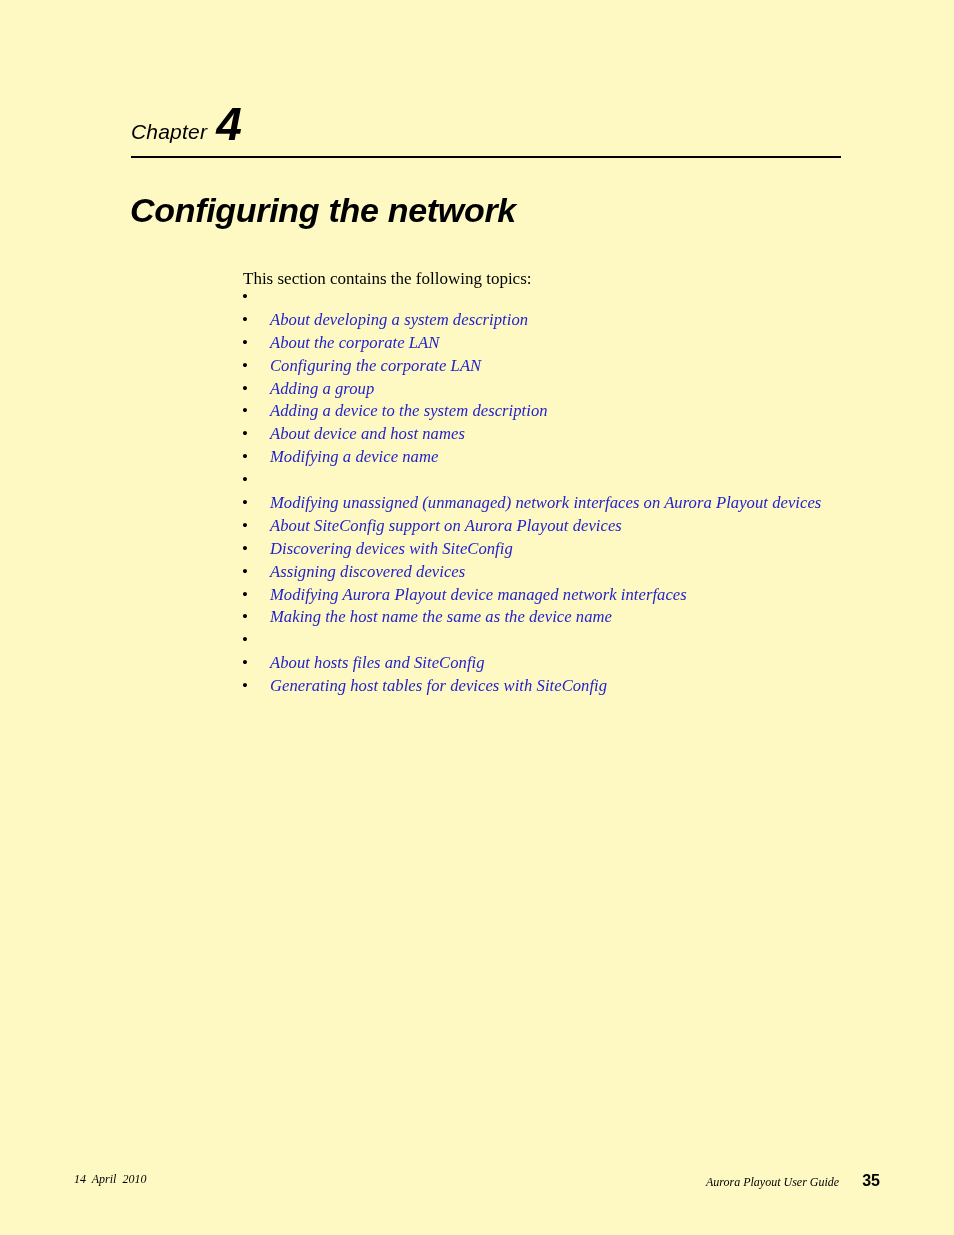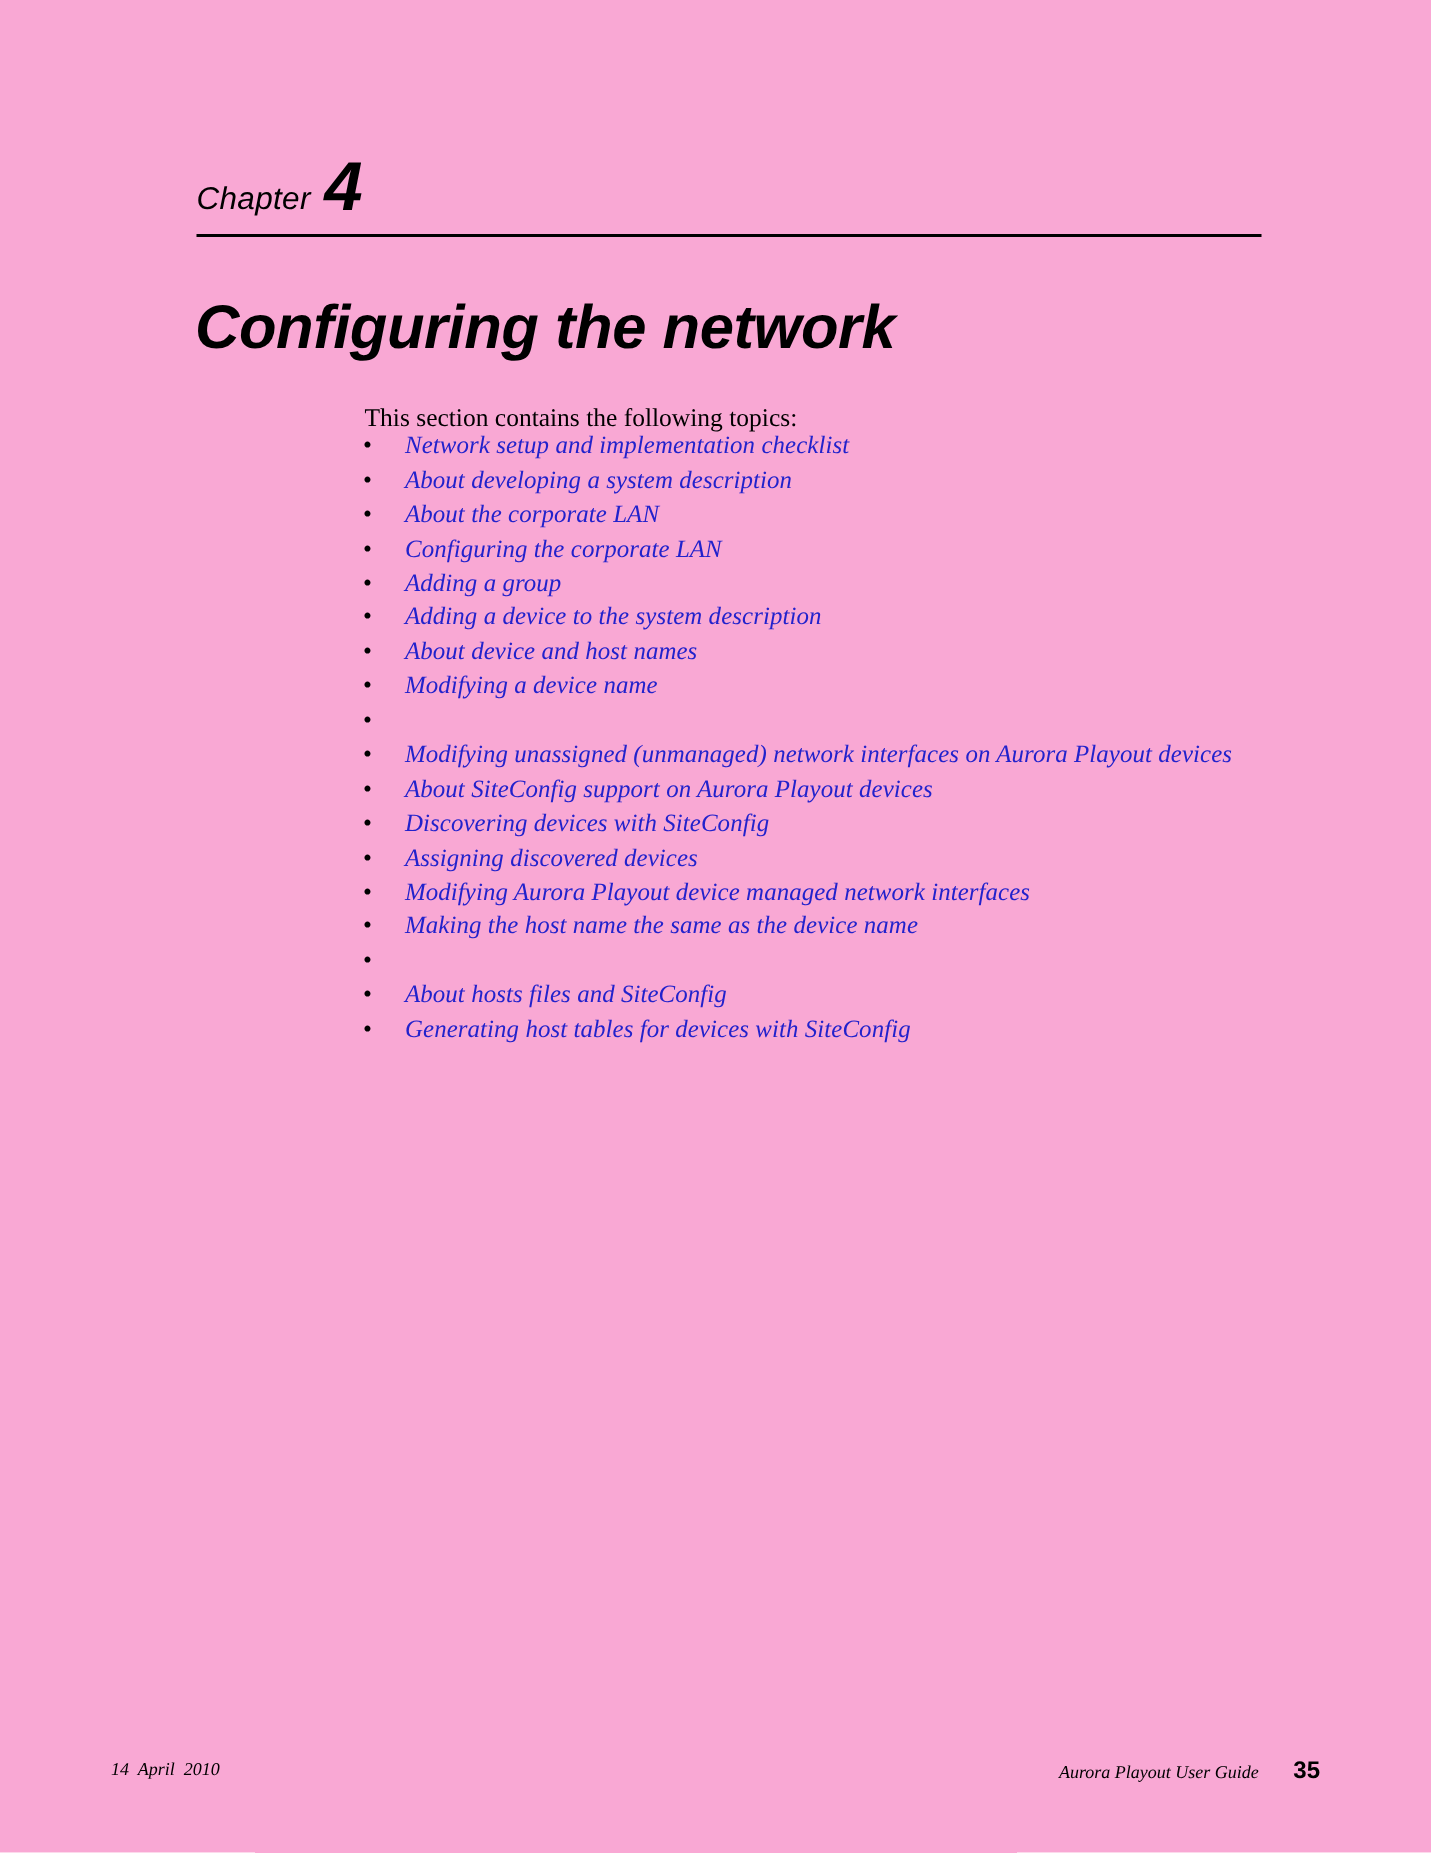--- a/index.html
+++ b/index.html
@@ -6,21 +6,21 @@
   html, body {
     margin: 0;
     padding: 0;
     background: #ffffff;
   }
 
   .page {
     position: relative;
     width: 954px;
     height: 1235px;
-    background: #f9a8d4;
+    background: #fef9c3;
     overflow: hidden;
     font-family: "Liberation Serif", "DejaVu Serif", serif;
     -webkit-font-smoothing: antialiased;
   }
 
   
   .chapter-line {
     position: absolute;
     left: 131px;
     top: 100px;
@@ -63,21 +63,21 @@
   }
 
   
   .chapter-title {
     position: absolute;
     left: 130px;
     top: 168px;
     font-family: "Liberation Sans", "DejaVu Sans", sans-serif;
     font-style: italic;
     font-weight: 700;
-    font-size: 41px;
+    font-size: 34px;
     letter-spacing: -0.3px;
     color: #000000;
     line-height: 1.15;
     white-space: nowrap;
   }
 
   
   .intro-text {
     position: absolute;
     left: 243px;
@@ -177,21 +177,21 @@
     <span class="chapter-number">4</span>
   </div>
 
   <div class="chapter-rule"></div>
 
   <h1 class="chapter-title">Configuring the network</h1>
 
   <p class="intro-text">This section contains the following topics:</p>
 
   <ul class="topic-list" id="topic-list">
-      <li class="topic-item"><span class="topic-bullet">•</span><a class="topic-link">Network setup and implementation checklist</a></li>
+      <li class="topic-item"><span class="topic-bullet">•</span></li>
       <li class="topic-item"><span class="topic-bullet">•</span><a class="topic-link">About developing a system description</a></li>
       <li class="topic-item"><span class="topic-bullet">•</span><a class="topic-link">About the corporate LAN</a></li>
       <li class="topic-item"><span class="topic-bullet">•</span><a class="topic-link">Configuring the corporate LAN</a></li>
       <li class="topic-item"><span class="topic-bullet">•</span><a class="topic-link">Adding a group</a></li>
       <li class="topic-item"><span class="topic-bullet">•</span><a class="topic-link">Adding a device to the system description</a></li>
       <li class="topic-item"><span class="topic-bullet">•</span><a class="topic-link">About device and host names</a></li>
       <li class="topic-item"><span class="topic-bullet">•</span><a class="topic-link">Modifying a device name</a></li>
       <li class="topic-item"><span class="topic-bullet">•</span></li>
       <li class="topic-item"><span class="topic-bullet">•</span><a class="topic-link">Modifying unassigned (unmanaged) network interfaces on Aurora Playout devices</a></li>
       <li class="topic-item"><span class="topic-bullet">•</span><a class="topic-link">About SiteConfig support on Aurora Playout devices</a></li>

